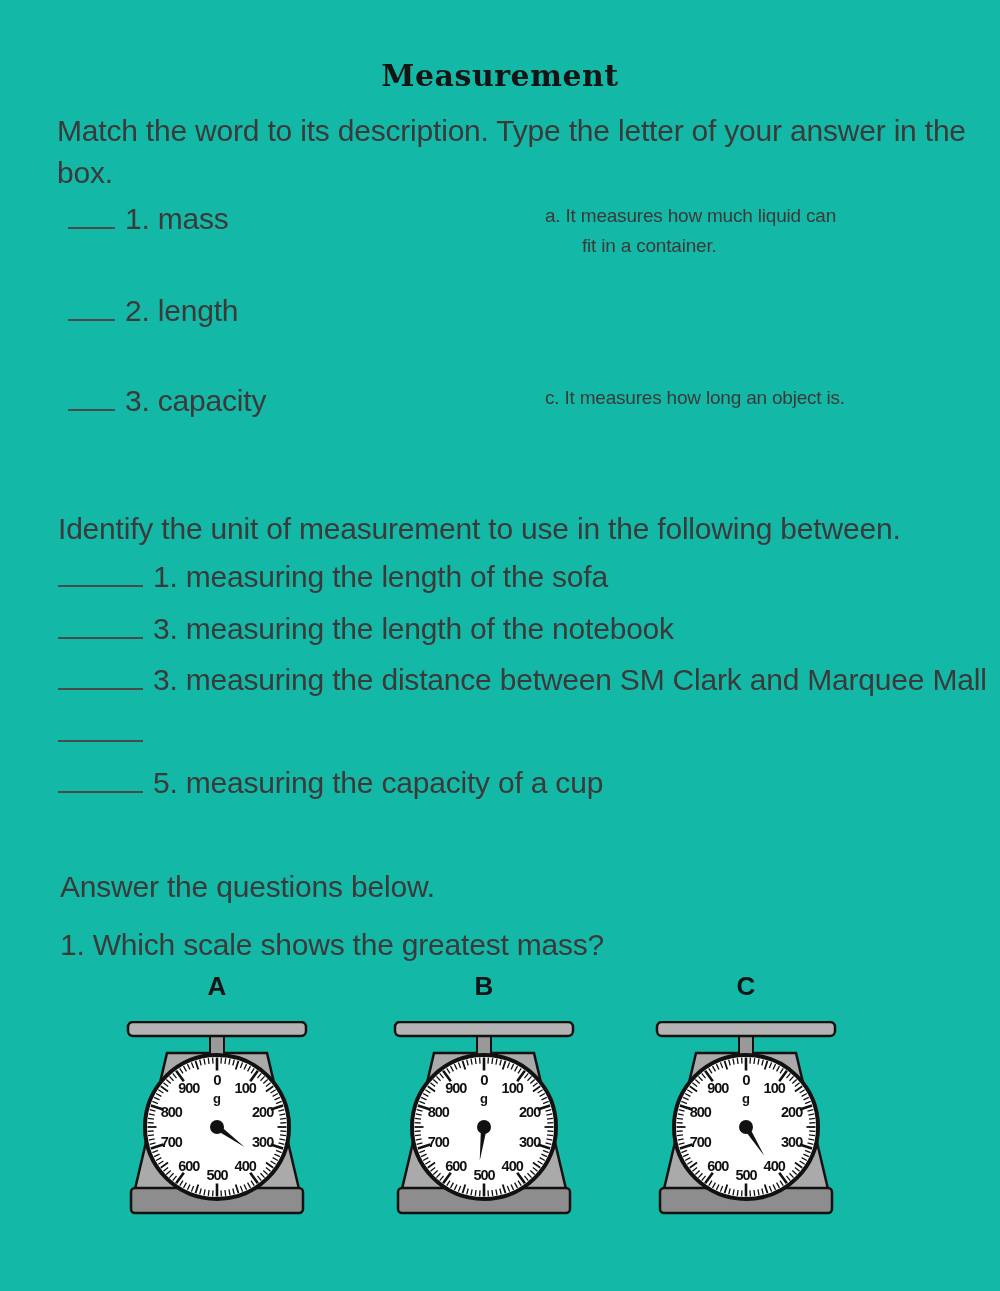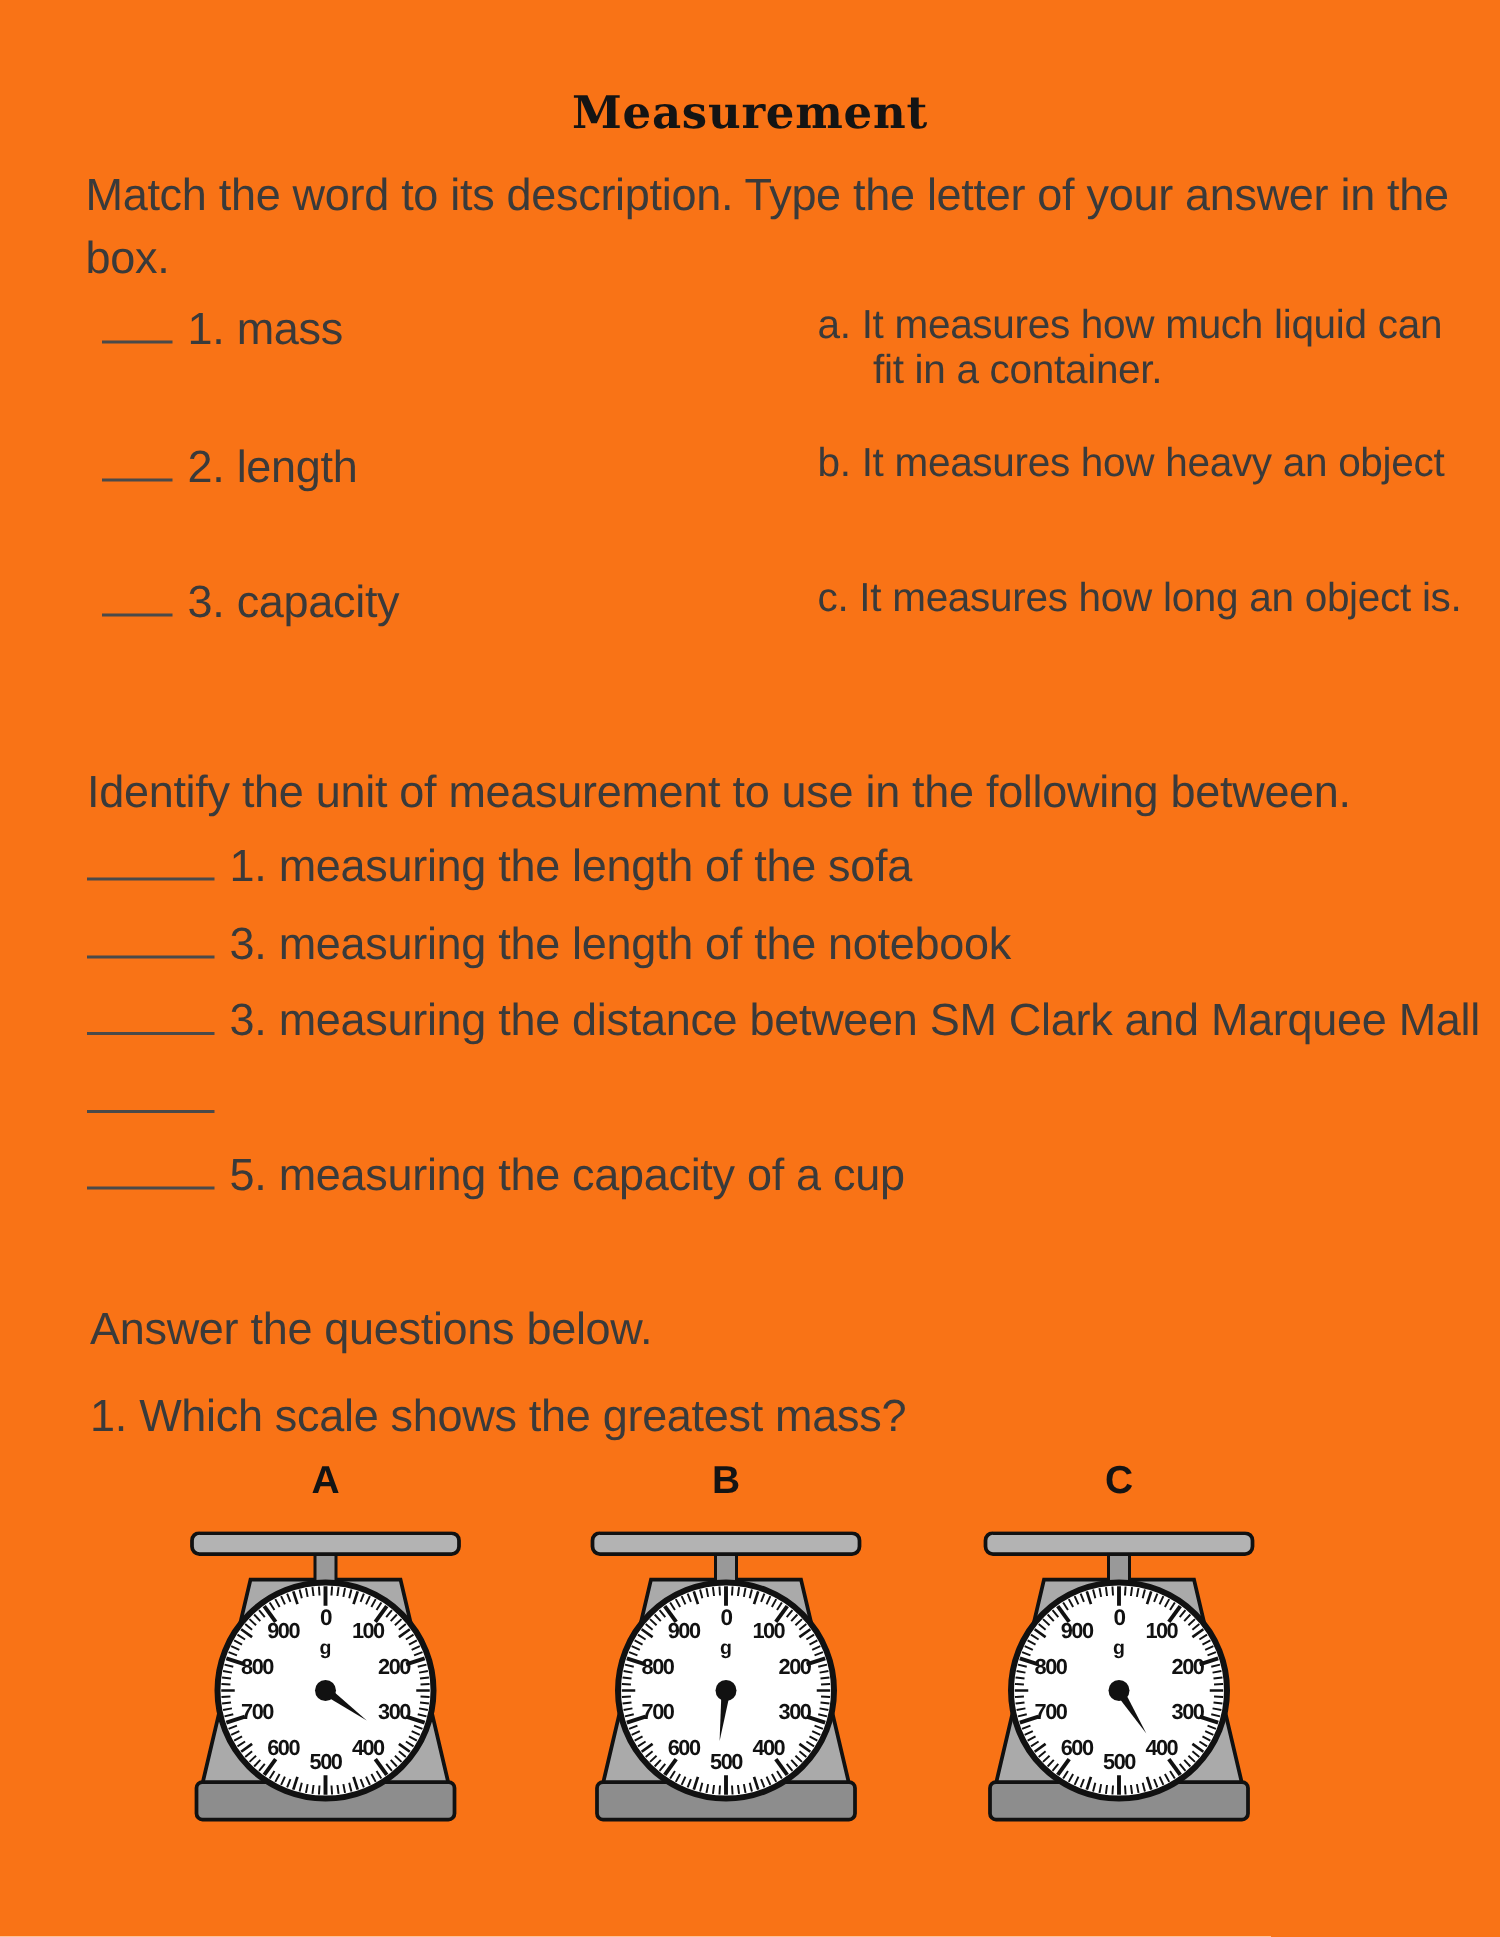--- a/index.html
+++ b/index.html
@@ -1,20 +1,20 @@
 <!DOCTYPE html>
 <html><head>
 <meta charset="utf-8">
 <style>
   html,body{margin:0;padding:0;background:#ffffff;}
   .page{
     position:relative;
     width:1000px;
     height:1291px;
-    background:#f97316;
+    background:#14b8a6;
     font-family:"Liberation Sans", sans-serif;
     color:#3a3a3a;
     overflow:hidden;
   }
   .title{
     position:absolute;
     top:58px; left:0; width:1000px;
     text-align:center;
     font-family:"DejaVu Serif", serif;
     font-weight:bold;
@@ -31,21 +31,21 @@
   }
   .blank{
     display:inline-block;
     width:47px;
     height:24px;
     border-bottom:2.5px solid #4a4a4a;
     margin-right:10px;
     vertical-align:baseline;
   }
   .blank-wide{ width:85px; }
-  .mdesc{ position:absolute; left:545px; font-size:27px; letter-spacing:-0.2px; }
+  .mdesc{ position:absolute; left:545px; font-size:19px; letter-spacing:-0.2px; }
   .mdesc div{ line-height:30px; white-space:nowrap; }
   .mdesc .cont{ padding-left:37px; }
   .scale-label{
     position:absolute;
     top:971px;
     width:190px;
     text-align:center;
     font-weight:bold;
     font-size:26px;
     color:#141414;
@@ -70,21 +70,20 @@
   </div>
   <div class="line" style="left:68px;top:385px">
     <span class="blank"></span><span>3. capacity</span>
   </div>
 
   <div class="mdesc" style="top:201px">
     <div>a. It measures how much liquid can</div>
     <div class="cont">fit in a container.</div>
   </div>
   <div class="mdesc" style="top:293px">
-    <div>b. It measures how heavy an object</div>
   </div>
   <div class="mdesc" style="top:383px">
     <div>c. It measures how long an object is.</div>
   </div>
 
   <div class="line" style="left:58px;top:514px">Identify the unit of measurement to use in the following between.</div>
 
   <div class="line" style="left:58px;top:561px">
     <span class="blank blank-wide"></span><span>1. measuring the length of the sofa</span>
   </div>

